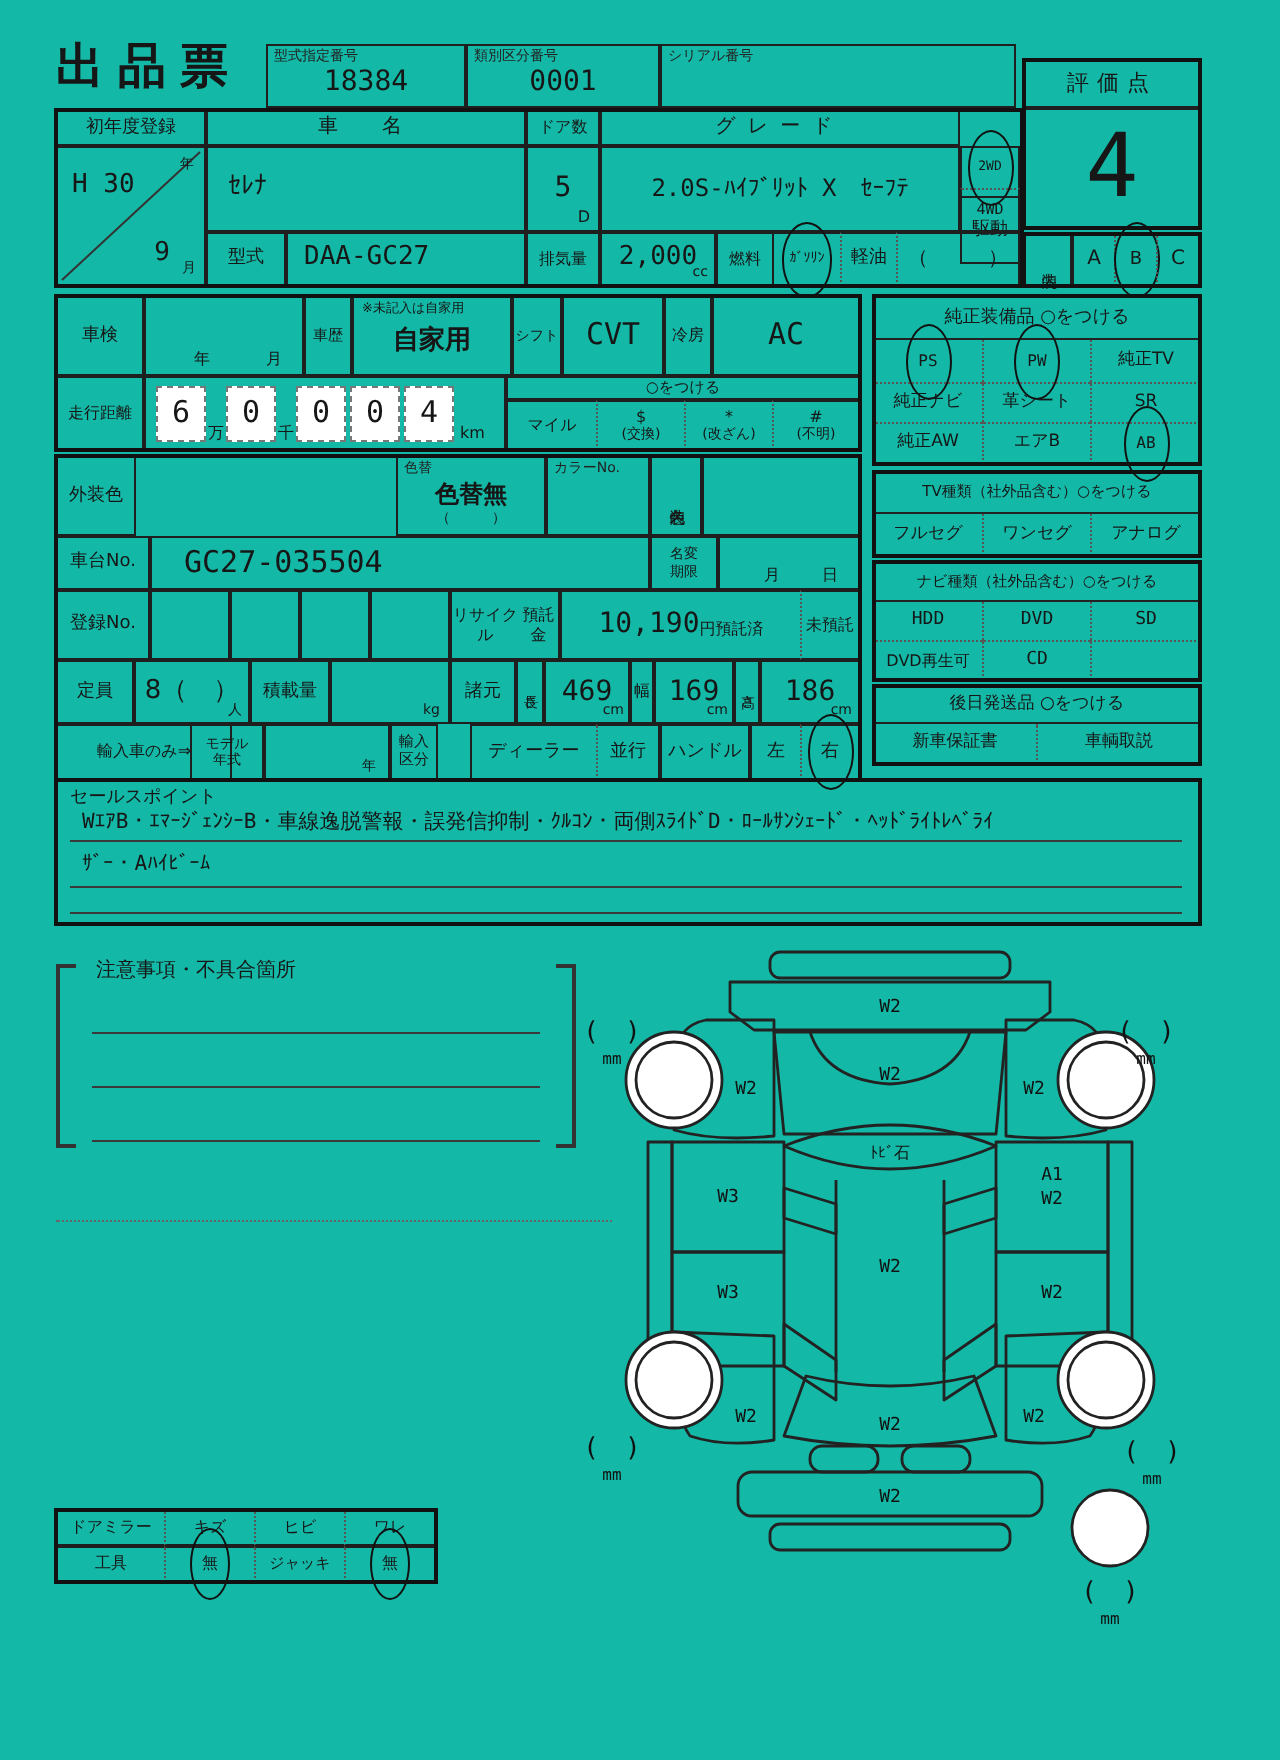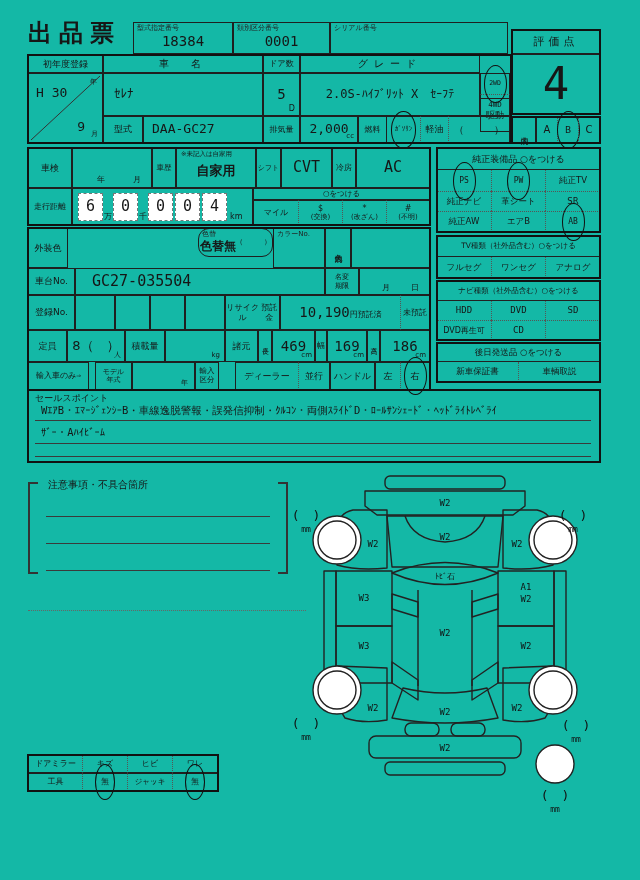--- a/index.html
+++ b/index.html
@@ -134,21 +134,21 @@
     <span>*</span>
     <span style="font-size:7px;">(改ざん)</span>
   </div>
   <div class="cell dotL" style="left:386px;top:200px;width:44px;height:25px;flex-direction:column;font-size:8px;">
     <span>#</span>
     <span style="font-size:7px;">(不明)</span>
   </div>
   <div class="thickbox" style="left:27px;top:147px;width:404px;height:79px;"></div>
 
   <div class="cell" style="left:28px;top:228px;width:40px;height:40px;font-size:9px;">外装色</div>
-  <div class="cell" style="left:198px;top:228px;width:75px;height:29px;border-radius:11px;">
+  <div class="cell" style="left:198px;top:228px;width:75px;height:40px;flex-direction:column;">
     <span class="tag">色替</span>
     <span style="font-size:12px;font-weight:bold;margin-top:8px;">色替無</span>
     <span style="font-size:7px;">（　　　）</span>
   </div>
   <div class="cell" style="left:273px;top:228px;width:52px;height:40px;">
     <span class="tag">カラーNo.</span>
   </div>
   <div class="cell" style="left:325px;top:228px;width:26px;height:40px;">
     <span class="vert" style="font-size:8px;letter-spacing:0;">内装色</span>
   </div>
@@ -203,21 +203,21 @@
     <span class="sub" style="right:2px;bottom:2px;">cm</span>
   </div>
   <div class="cell" style="left:367px;top:330px;width:13px;height:32px;">
     <span class="vert" style="font-size:7px;letter-spacing:0;">高さ</span>
   </div>
   <div class="cell" style="left:380px;top:330px;width:50px;height:32px;">
     <span class="mono" style="font-size:14px;">186</span>
     <span class="sub" style="right:3px;bottom:2px;">cm</span>
   </div>
 
-  <div class="cell" style="left:28px;top:362px;width:61px;height:28px;font-size:8px;font-family:Liberation Mono, monospace;">輸入車のみ⇒</div>
+  <div class="cell" style="left:28px;top:362px;width:88px;height:28px;font-size:8px;">輸入車のみ⇒</div>
   <div class="cell" style="left:95px;top:362px;width:37px;height:28px;flex-direction:column;font-size:7px;">
     <span>モデル</span>
     <span>年式</span>
   </div>
   <div class="cell" style="left:132px;top:362px;width:63px;height:28px;">
     <span class="sub" style="right:6px;bottom:2px;">年</span>
   </div>
   <div class="cell" style="left:195px;top:362px;width:24px;height:28px;font-size:7.5px;">輸入区分</div>
   <div class="cell nbr" style="left:235px;top:362px;width:63px;height:28px;font-size:9px;">ディーラー</div>
   <div class="cell dotL" style="left:298px;top:362px;width:32px;height:28px;font-size:9px;">並行</div>

